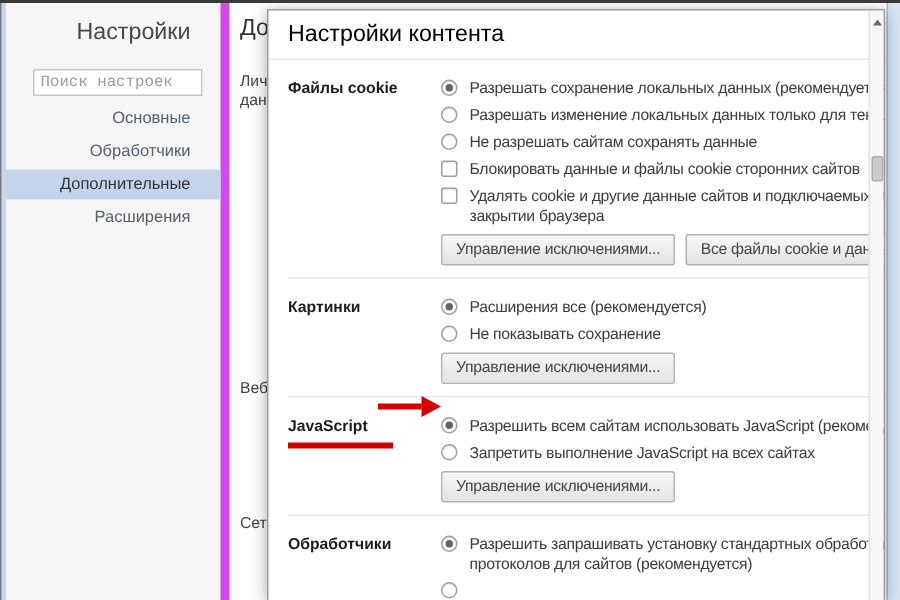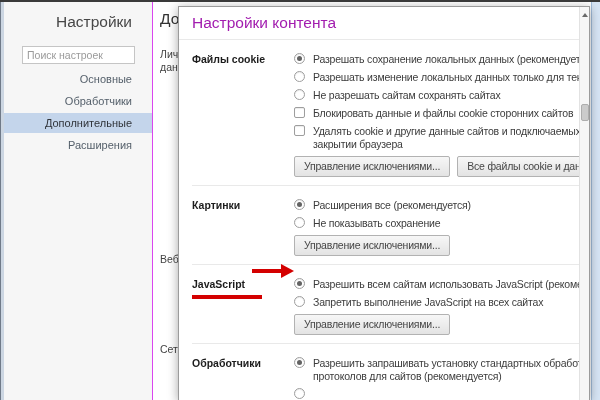--- a/index.html
+++ b/index.html
@@ -4,41 +4,41 @@
 <style>
   * { margin:0; padding:0; box-sizing:border-box; }
   html,body { width:600px; height:400px; overflow:hidden; }
   body { font-family:"Liberation Sans", sans-serif; background:#fff; position:relative; }
 
   .top-bar { position:absolute; left:0; top:0; width:600px; height:2px; background:#3a3a3a; z-index:30; }
   .left-strip { position:absolute; left:0; top:2px; width:4px; height:398px; background:#ccd6e2; border-left:1px solid #707a88; z-index:30; }
   .right-strip { position:absolute; left:591px; top:2px; width:9px; height:398px; background:#d7e5f5; border-left:1px solid #a3bedd; z-index:1; }
 
   
-  .sidebar { position:absolute; left:4px; top:2px; width:149px; height:398px; background:#f6f6f6; border-right:1px solid #d946ef; z-index:2; }
+  .sidebar { position:absolute; left:4px; top:2px; width:149px; height:398px; background:#f6f6f6; border-right:6px solid #d946ef; z-index:2; }
   .sidebar-title { text-align:right; padding:11px 20px 0 0; font-size:15.5px; color:#474747; }
-  .search-box { display:block; margin:15px 18px 0 18px; width:113px; height:18px; border:1px solid #c5c5c5; background:#fff; font-size:10.5px; padding:0 4px; color:#444; font-family:Liberation Sans, sans-serif; }
+  .search-box { display:block; margin:15px 18px 0 18px; width:113px; height:18px; border:1px solid #c5c5c5; background:#fff; font-size:10.5px; padding:0 4px; color:#444; font-family:Liberation Mono, monospace; }
   .search-box::placeholder { color:#9a9a9a; }
   .nav { margin-top:5px; }
   .nav-item { text-align:right; padding:0 20px; line-height:20px; height:20px; font-size:11px; color:#55606b; margin-bottom:2px; cursor:pointer; }
   .nav-item.selected { background:#c4d5eb; color:#30343a; }
 
   
   .bg-strip { position:absolute; left:153px; top:2px; width:25px; height:398px; overflow:hidden; z-index:2; background:#fff; }
   .bg-heading { position:absolute; left:7px; top:8px; font-size:15.5px; color:#333; white-space:nowrap; }
   .bg-frag { position:absolute; left:7px; width:20px; font-size:10.5px; line-height:13px; color:#444; }
   .frag-0 { top:46px; }
   .frag-1 { top:251px; white-space:nowrap; }
   .frag-2 { top:341px; white-space:nowrap; }
 
   
   .dialog { position:absolute; left:178px; top:6px; width:412px; height:394px; background:#fff;
             border:1px solid #9b9b9b; border-bottom:none; box-shadow:0 2px 10px rgba(0,0,0,0.35);
             z-index:5; overflow:hidden; }
-  .dialog-title { font-size:15.5px; color:#a21caf; padding:7px 14px 7px 13px; border-bottom:1px solid #e9e9e9; }
+  .dialog-title { font-size:15.5px; color:#000000; padding:7px 14px 7px 13px; border-bottom:1px solid #e9e9e9; }
   .section { display:flex; margin-left:13px; padding:13px 0 8px 0; border-bottom:1px solid #e9e9e9; }
   .section:last-child { border-bottom:none; }
   .sec-label { width:102px; flex:0 0 102px; font-size:10.5px; font-weight:bold; color:#1c1c1c; line-height:13px; }
   .sec-options { flex:1; min-width:0; }
   .row { display:flex; align-items:flex-start; margin-bottom:5px; line-height:13px; font-size:10.5px; color:#3c3c3c; }
   .opt-text { white-space:pre; letter-spacing:-0.2px; }
   .ctrl { flex:0 0 auto; width:11px; height:11px; border:1px solid #9e9e9e; background:#fff; margin:0 8px 0 0; position:relative;
           box-shadow:inset 0 1px 1px rgba(0,0,0,0.08); cursor:pointer; }
   .radio { border-radius:50%; }
   .checkbox { border-radius:2px; }
@@ -97,21 +97,21 @@
           <div class="row">
             <div class="ctrl radio checked"></div>
             <span class="opt-text">Разрешать сохранение локальных данных (рекомендуется)</span>
           </div>
           <div class="row">
             <div class="ctrl radio"></div>
             <span class="opt-text">Разрешать изменение локальных данных только для текущего сеанса</span>
           </div>
           <div class="row">
             <div class="ctrl radio"></div>
-            <span class="opt-text">Не разрешать сайтам сохранять сайтах</span>
+            <span class="opt-text">Не разрешать сайтам сохранять данные</span>
           </div>
           <div class="row">
             <div class="ctrl checkbox"></div>
             <span class="opt-text">Блокировать данные и файлы cookie сторонних сайтов</span>
           </div>
           <div class="row">
             <div class="ctrl checkbox"></div>
             <span class="opt-text">Удалять cookie и другие данные сайтов и подключаемых модулей при
 закрытии браузера</span>
           </div>

